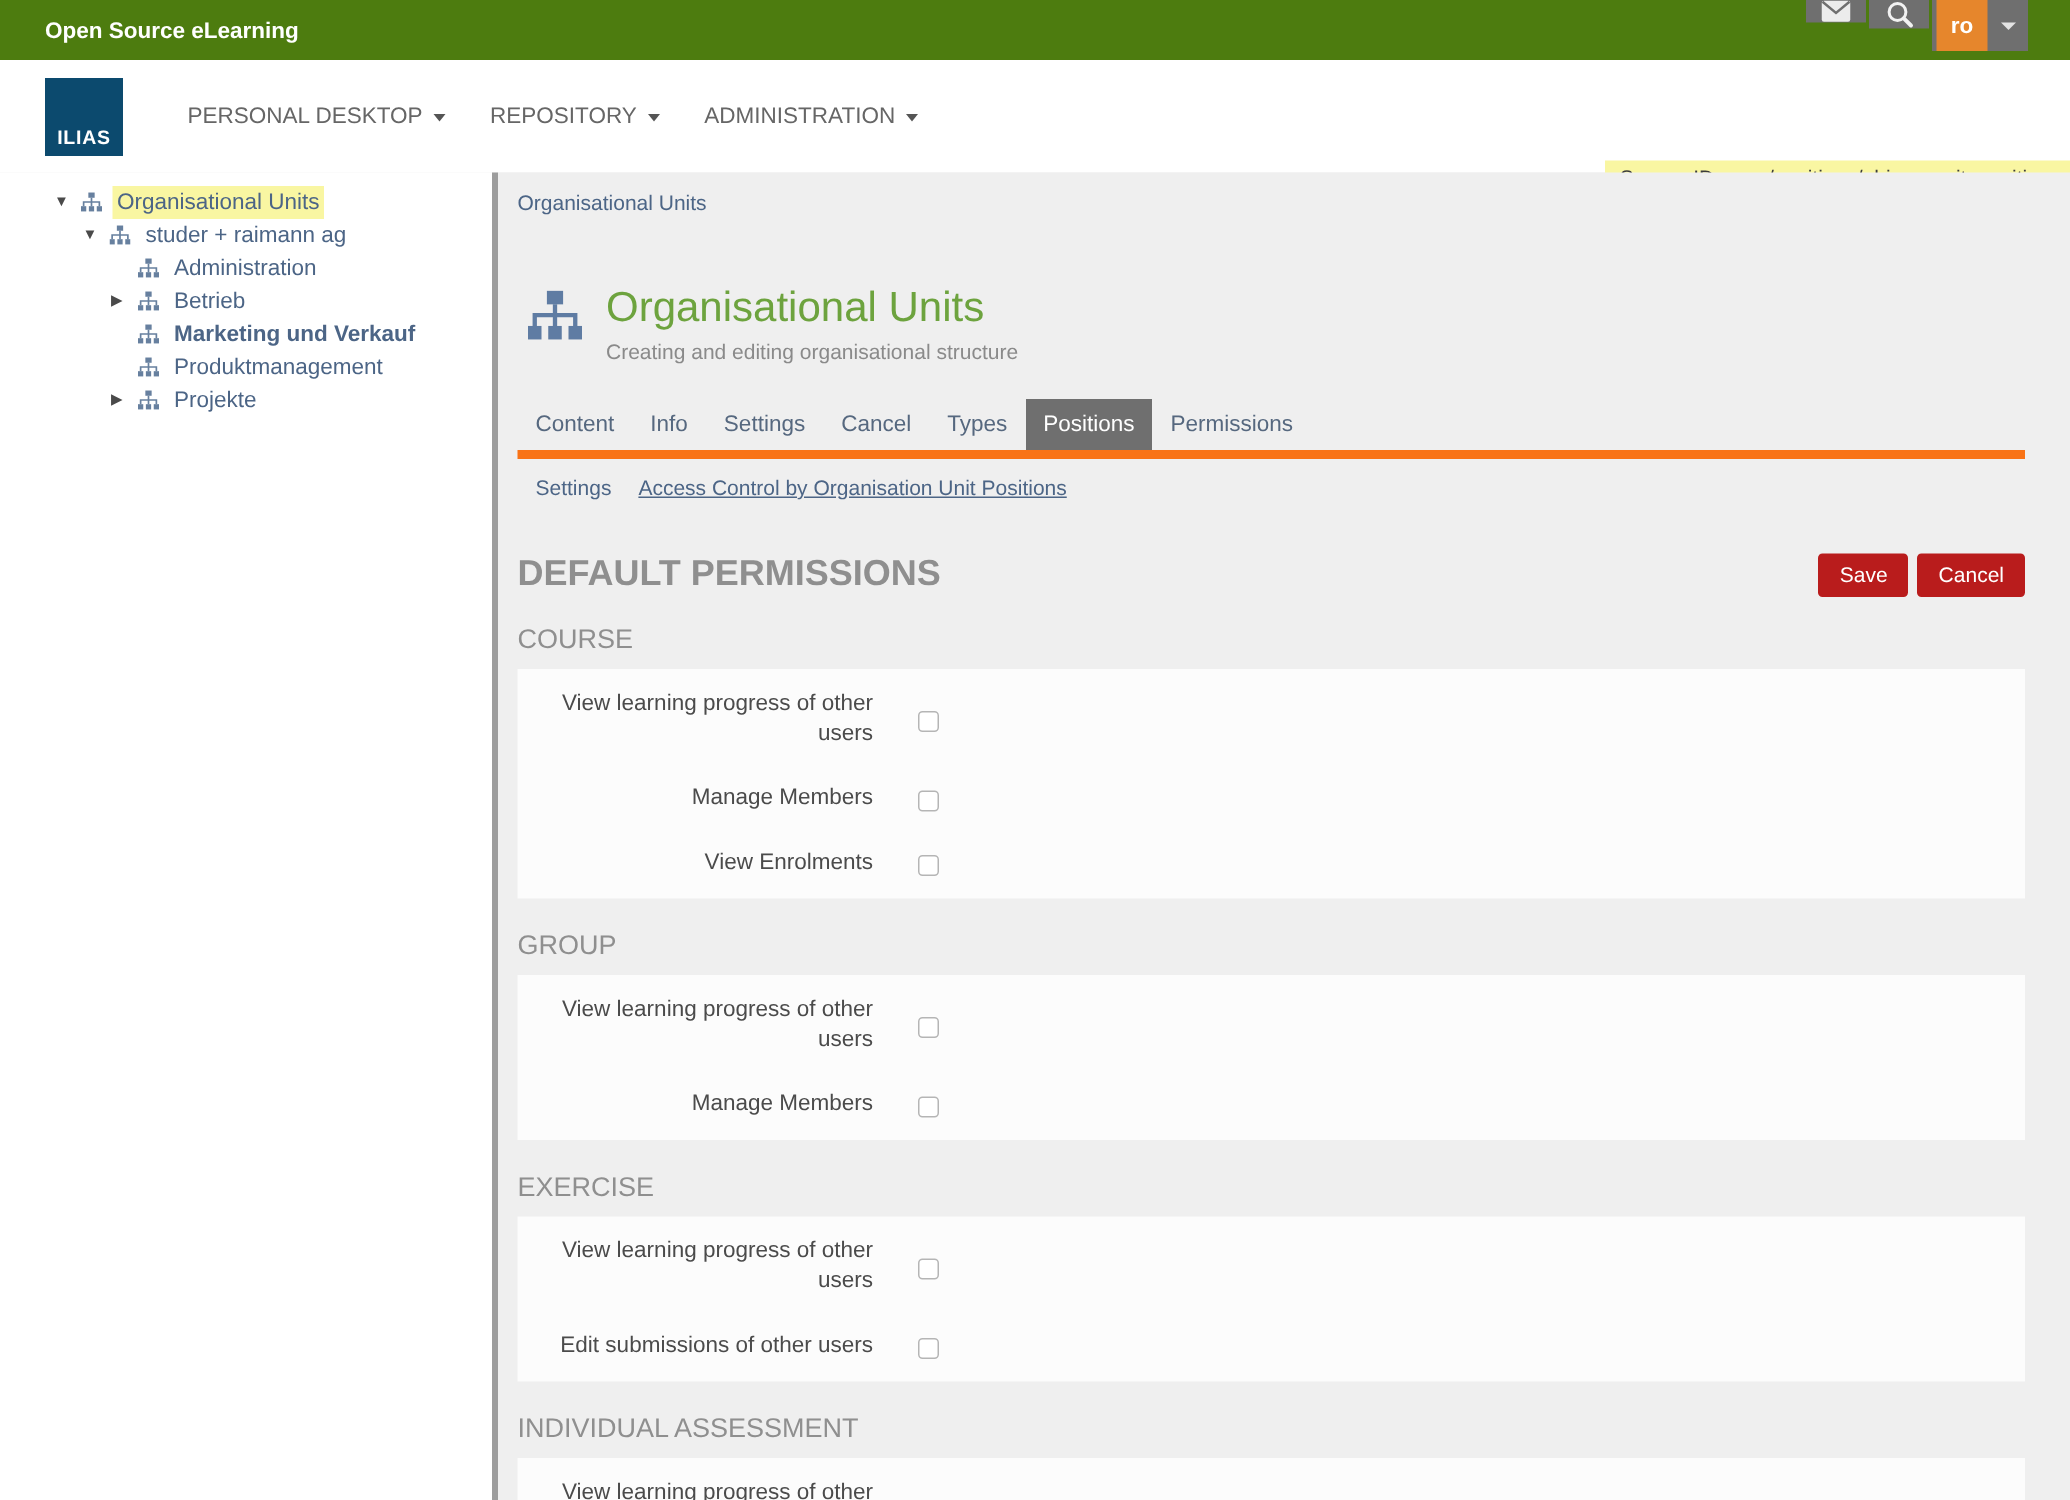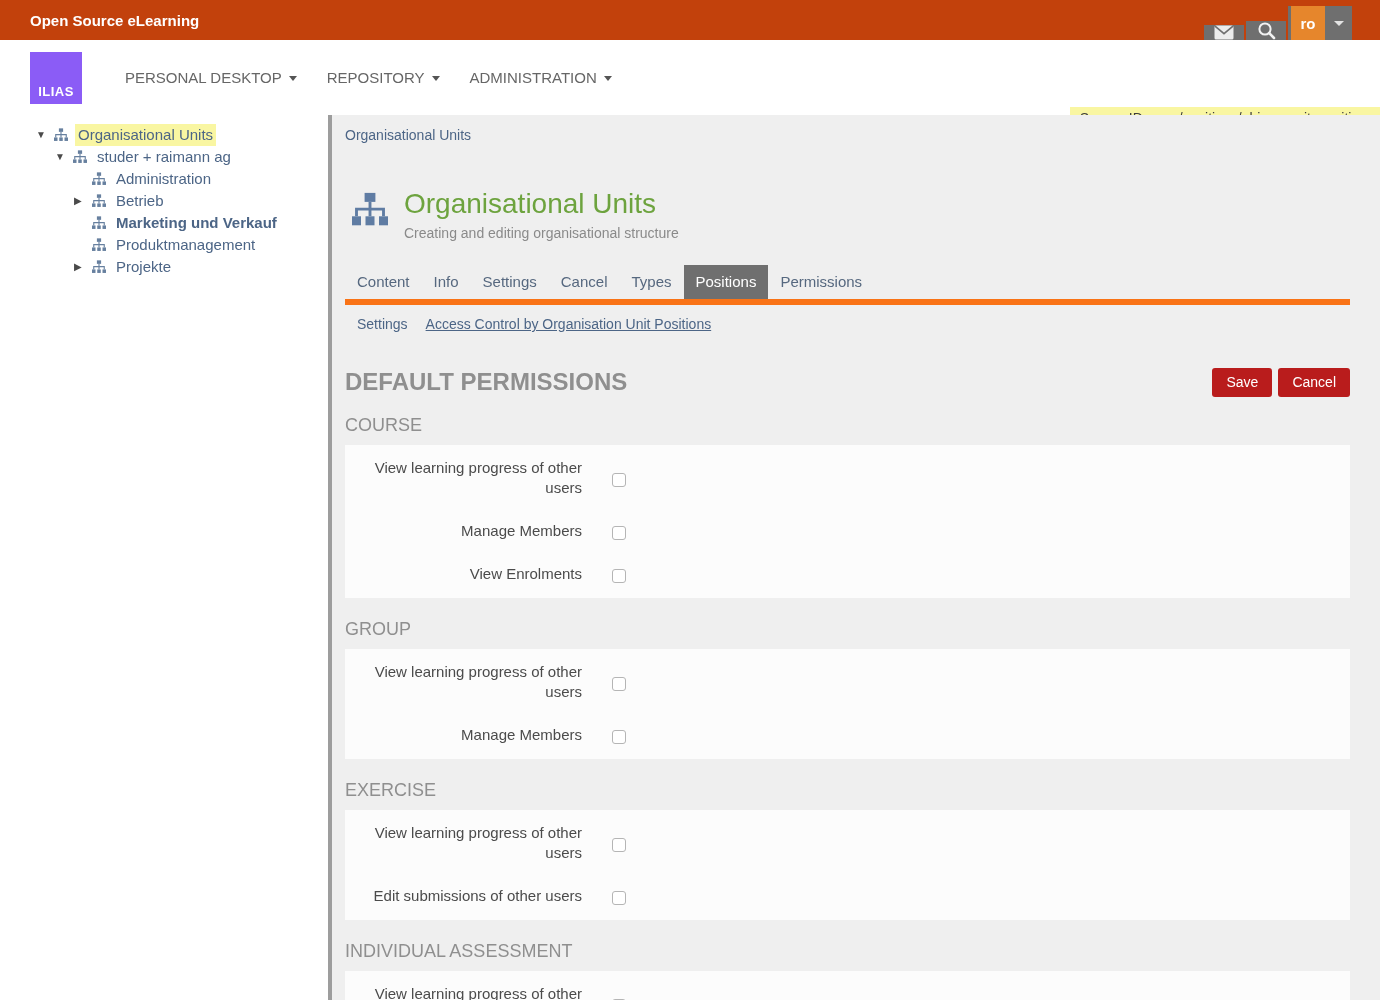--- a/index.html
+++ b/index.html
@@ -1,30 +1,30 @@
 <!DOCTYPE html>
 <html><head>
 <meta charset="utf-8">
 <style>
   * { margin:0; padding:0; box-sizing:border-box; }
   html,body { width:1380px; height:1000px; overflow:hidden; }
   body { font-family:"Liberation Sans", sans-serif; background:#efefef; position:relative; }
 
   
-  .topbar { height:40px; background:#c2410c; display:flex; align-items:center; justify-content:space-between; }
+  .topbar { height:40px; background:#4d7c0f; display:flex; align-items:center; justify-content:space-between; }
   .topbar-title { color:#fff; font-size:15px; font-weight:bold; margin-left:30px; }
-  .topbar-right { display:flex; align-items:flex-end; height:40px; margin-right:28px; }
+  .topbar-right { display:flex; align-items:flex-start; height:40px; margin-right:28px; }
   .tb-btn { width:40px; background:#6f6f6f; display:flex; align-items:center; justify-content:center; margin-left:2px; cursor:pointer; }
   .tb-user { background:#6f6f6f; margin-left:2px; display:flex; align-items:center; padding:0 8px 0 3px; cursor:pointer; }
   .avatar { width:34px; height:34px; background:#e6862c; color:#fff; font-size:15px; font-weight:bold; display:flex; align-items:center; justify-content:center; }
   .caret-down-light { width:0; height:0; border-left:5px solid transparent; border-right:5px solid transparent; border-top:5px solid #e3e3e3; margin-left:9px; }
 
   
   .header { height:75px; background:#fff; display:flex; align-items:center; }
-  .logo { width:52px; height:52px; background:#8b5cf6; margin-left:30px; display:flex; align-items:flex-end; justify-content:center; cursor:pointer; }
+  .logo { width:52px; height:52px; background:#0c4a6e; margin-left:30px; display:flex; align-items:flex-end; justify-content:center; cursor:pointer; }
   .logo span { color:#fff; font-size:13px; font-weight:bold; letter-spacing:.5px; padding-bottom:5px; }
   .nav { display:flex; margin-left:28px; }
   .nav-item { font-size:15px; color:#666; padding:10px 15px; cursor:pointer; display:flex; align-items:center;justify-content:space-between; }
   .caret-down-dark { width:0; height:0; border-left:4px solid transparent; border-right:4px solid transparent; border-top:5px solid #555; margin-left:7px; margin-top:2px; }
 
   
   .content-row { display:flex; height:885px; }
   .sidebar { width:328px; background:#fff; padding-top:9px; }
   .v-divider { width:4px; background:#9d9d9d; }
   .main { flex:1; background:#efefef; position:relative; }

